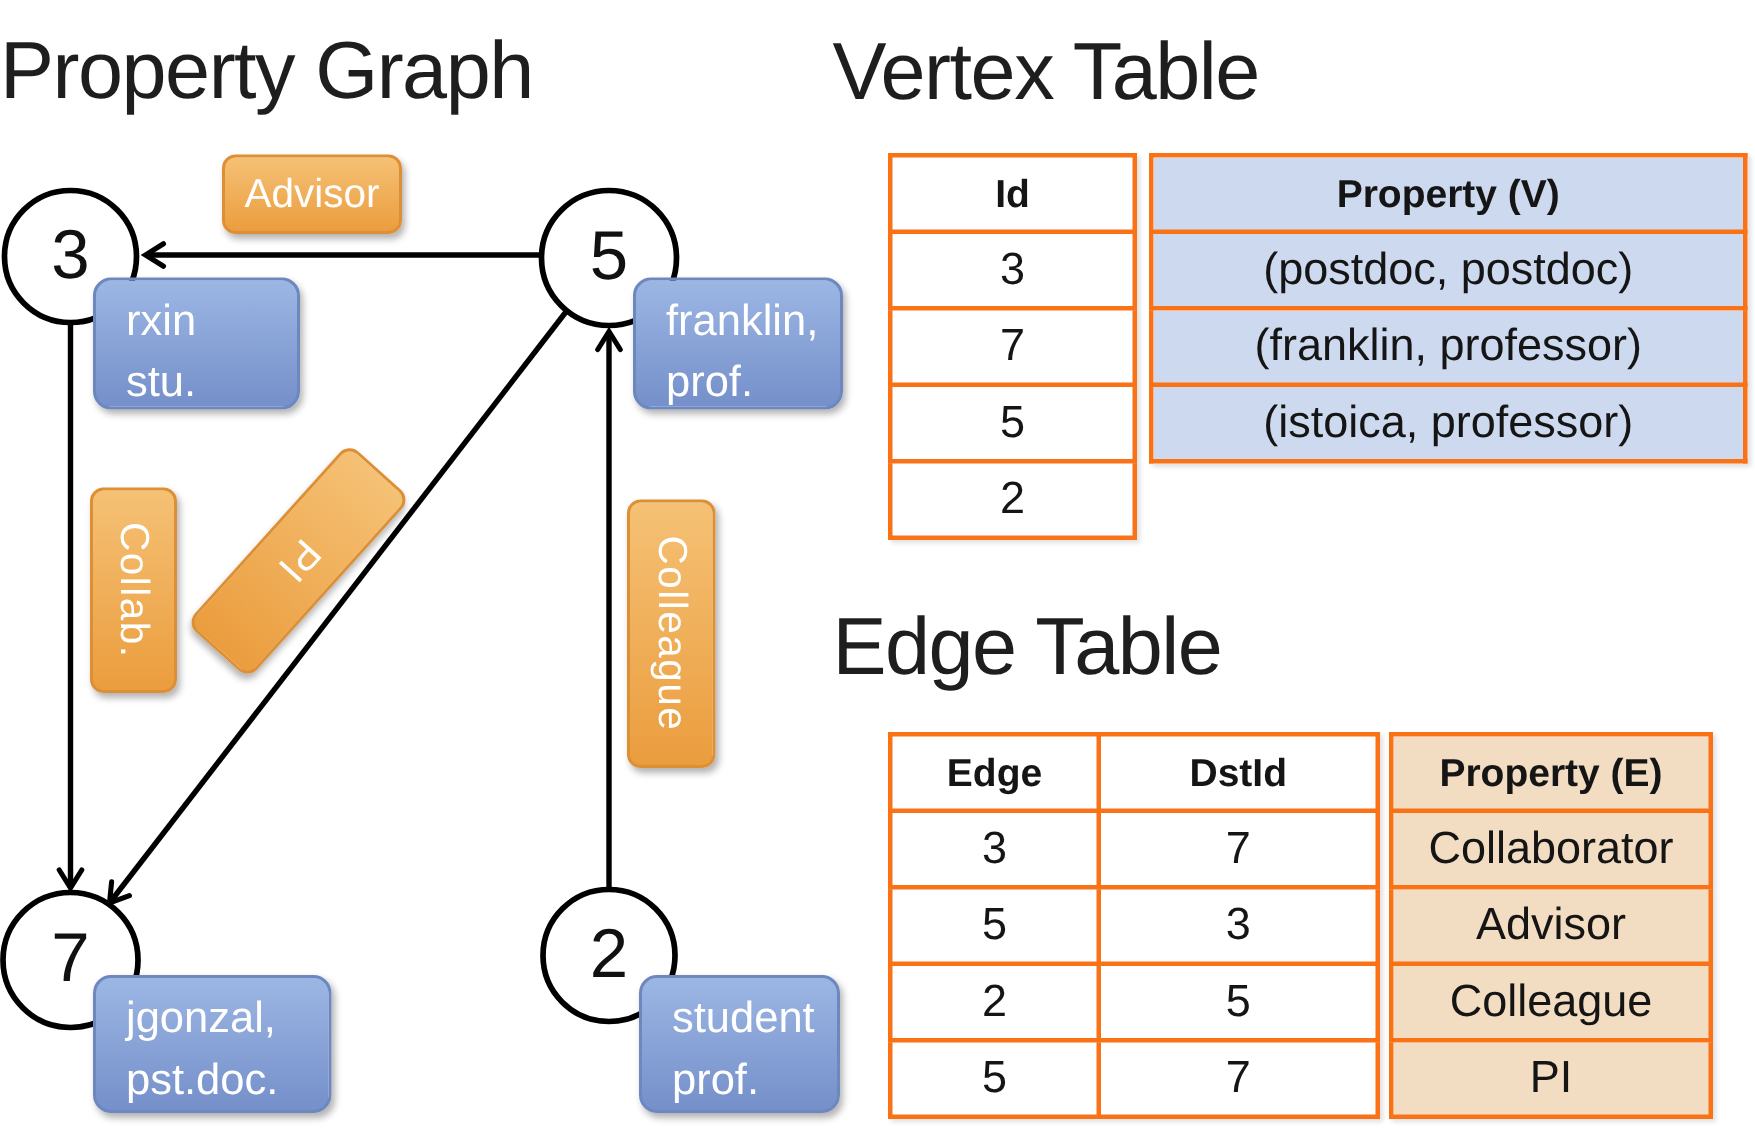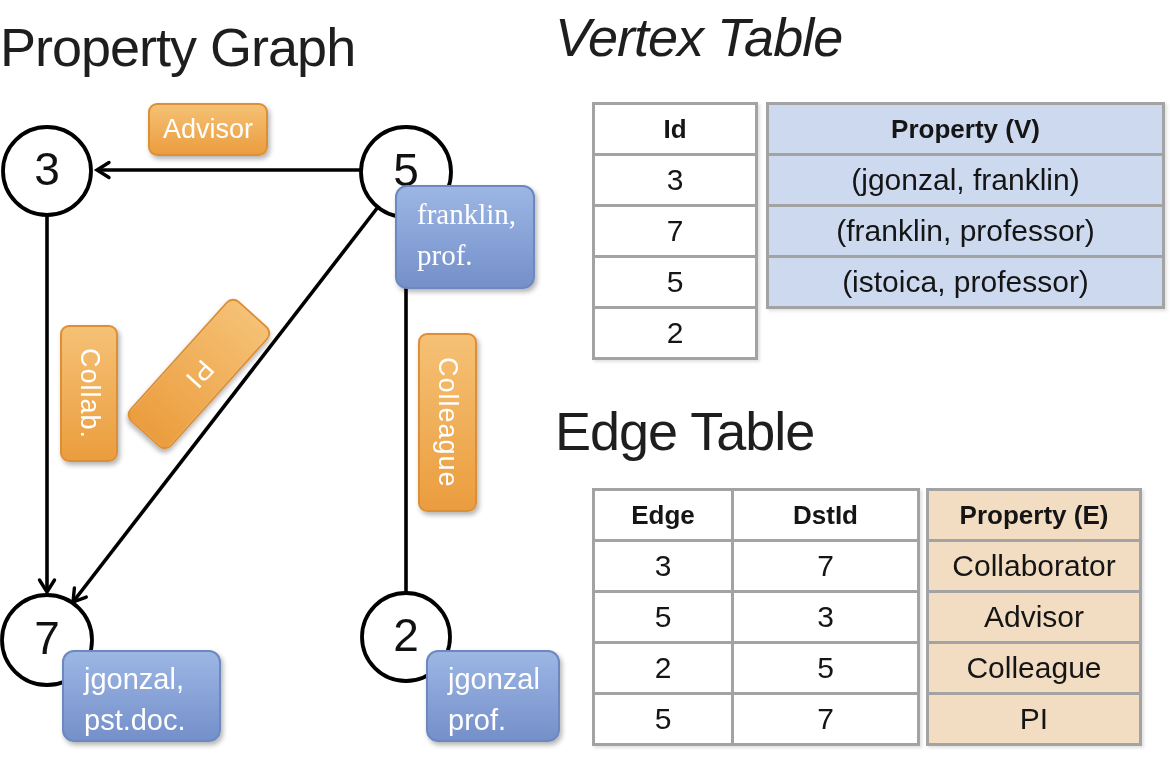--- a/index.html
+++ b/index.html
@@ -6,21 +6,21 @@
   html,body { background:#ffffff; }
   #stage {
     position:relative; width:1170px; height:760px; background:#ffffff;
     font-family:"Liberation Sans", sans-serif; overflow:hidden;
   }
   .big-title {
     position:absolute; font-size:54px; letter-spacing:-1px;
     color:#1e1e1e; font-weight:400; white-space:nowrap;
   }
   #graph-title  { left:0px;   top:16px; width:512px; }
-  #vertex-title { left:555px; top:6px; width:570px;font-style:italic; }
+  #vertex-title { left:555px; top:17px; width:570px; }
   #edge-title   { left:555px; top:400px; width:570px; }
 
   svg.graph-canvas { position:absolute; left:0; top:0; }
 
   .num {
     position:absolute; font-size:46px; color:#111; font-weight:400;
     transform:translate(-50%,-54%); line-height:1;
   }
 
   .pill {
@@ -38,31 +38,31 @@
   }
   .center { display:flex; align-items:center; justify-content:center; }
   .hlabel { font-size:27px; }
   .vtext  { writing-mode:vertical-rl; text-orientation:mixed; font-size:27px; letter-spacing:1px; }
 
   #advisor-pill   { left:148px; top:103px; width:120px; height:53px; }
   #collab-pill    { left:60px;  top:325px; width:58px;  height:137px; }
   #pi-pill        { left:171px; top:293px; width:56px;  height:162px; transform:rotate(42deg); }
   #colleague-pill { left:418px; top:333px; width:59px;  height:179px; }
   #rxin-pill      { left:62px;  top:185px; width:138px; height:88px; }
-  #franklin-pill  { left:395px; top:185px; width:140px; height:104px;font-family:Liberation Serif, serif; }
+  #franklin-pill  { left:422px; top:185px; width:140px; height:88px; }
   #jgonzal-pill   { left:62px;  top:650px; width:159px; height:92px; }
   #istoica-pill   { left:426px; top:650px; width:134px; height:92px; }
 
   .tablewrap { position:absolute; display:flex; align-items:flex-start; }
   #vertex-table { left:592px; top:102px; gap:8px; }
   #edge-table   { left:592px; top:488px; gap:6px; }
   table.sub { border-collapse:collapse; table-layout:fixed; background:#fff;
               box-shadow:2px 2px 3px rgba(0,0,0,0.12); }
   .sub th, .sub td {
-    border:3px solid #a3a3a3; text-align:center; vertical-align:middle;
+    border:3px solid #f97316; text-align:center; vertical-align:middle;
     height:51px; padding:0 4px; color:#151515; font-size:30px; overflow:hidden;
   }
   .sub th { font-size:26px; font-weight:700; }
   #vtable-id   { width:166px; }
   #vtable-prop { width:399px; }
   #etable-ids  { width:325px; }
   #etable-prop { width:216px; }
   .blue-cells th, .blue-cells td { background:#cdd9ef; }
   .tan-cells  th, .tan-cells  td { background:#f2dcc2; }
 </style>
@@ -102,30 +102,34 @@
   <div id="collab-pill" class="pill orange center">
     <span class="vtext">Collab.</span>
   </div>
   <div id="pi-pill" class="pill orange center">
     <span class="vtext">PI</span>
   </div>
   <div id="colleague-pill" class="pill orange center">
     <span class="vtext">Colleague</span>
   </div>
 
+  <div id="rxin-pill" class="pill bluebox">
+    <div>rxin</div>
+    <div>stu.</div>
+  </div>
   <div id="franklin-pill" class="pill bluebox">
     <div>franklin,</div>
     <div>prof.</div>
   </div>
   <div id="jgonzal-pill" class="pill bluebox">
     <div>jgonzal,</div>
     <div>pst.doc.</div>
   </div>
   <div id="istoica-pill" class="pill bluebox">
-    <div>jgonzal</div>
+    <div>student</div>
     <div>prof.</div>
   </div>
 
   <div id="vertex-table" class="tablewrap">
     <table class="sub" id="vtable-id">
       <tbody>
           <tr>
             <th>Id</th>
           </tr>
       <tr>
@@ -141,21 +145,21 @@
             <td>2</td>
           </tr>
     </tbody>
       </table>
     <table class="sub blue-cells" id="vtable-prop">
       <tbody>
           <tr>
             <th>Property (V)</th>
           </tr>
       <tr>
-            <td>(jgonzal, franklin)</td>
+            <td>(postdoc, postdoc)</td>
           </tr>
       <tr>
             <td>(franklin, professor)</td>
           </tr>
       <tr>
             <td>(istoica, professor)</td>
           </tr>
     </tbody>
       </table>
   </div>

